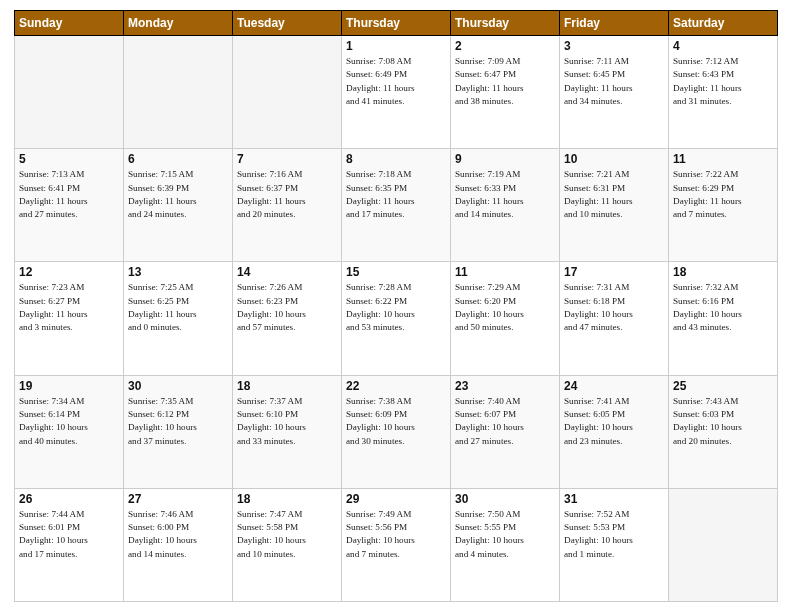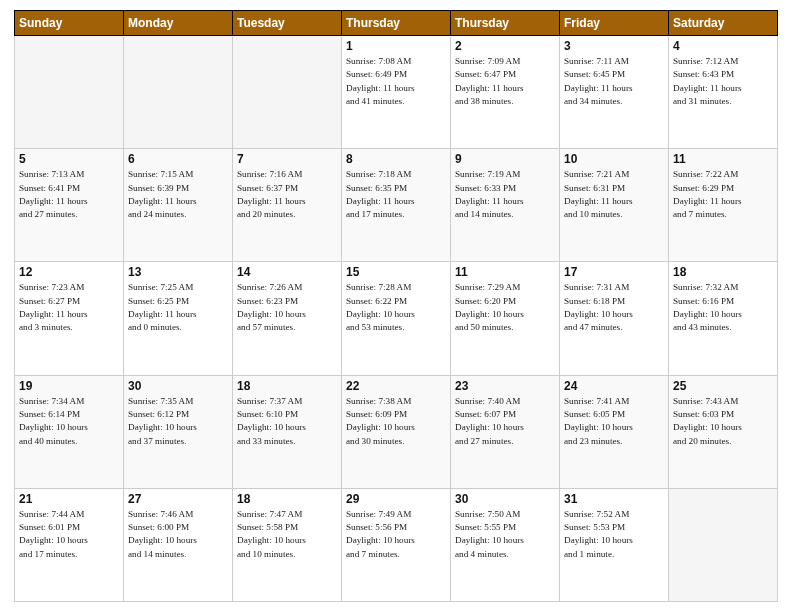--- a/index.html
+++ b/index.html
@@ -212,21 +212,21 @@
             <span class="day-num">24</span>
             <div class="day-info">Sunrise: 7:41 AM<br>Sunset: 6:05 PM<br>Daylight: 10 hours<br>and 23 minutes.</div>
           </td>
           <td>
             <span class="day-num">25</span>
             <div class="day-info">Sunrise: 7:43 AM<br>Sunset: 6:03 PM<br>Daylight: 10 hours<br>and 20 minutes.</div>
           </td>
         </tr>
         <tr>
           <td>
-            <span class="day-num">21</span>
+            <span class="day-num">26</span>
             <div class="day-info">Sunrise: 7:44 AM<br>Sunset: 6:01 PM<br>Daylight: 10 hours<br>and 17 minutes.</div>
           </td>
           <td>
             <span class="day-num">27</span>
             <div class="day-info">Sunrise: 7:46 AM<br>Sunset: 6:00 PM<br>Daylight: 10 hours<br>and 14 minutes.</div>
           </td>
           <td>
             <span class="day-num">18</span>
             <div class="day-info">Sunrise: 7:47 AM<br>Sunset: 5:58 PM<br>Daylight: 10 hours<br>and 10 minutes.</div>
           </td>

